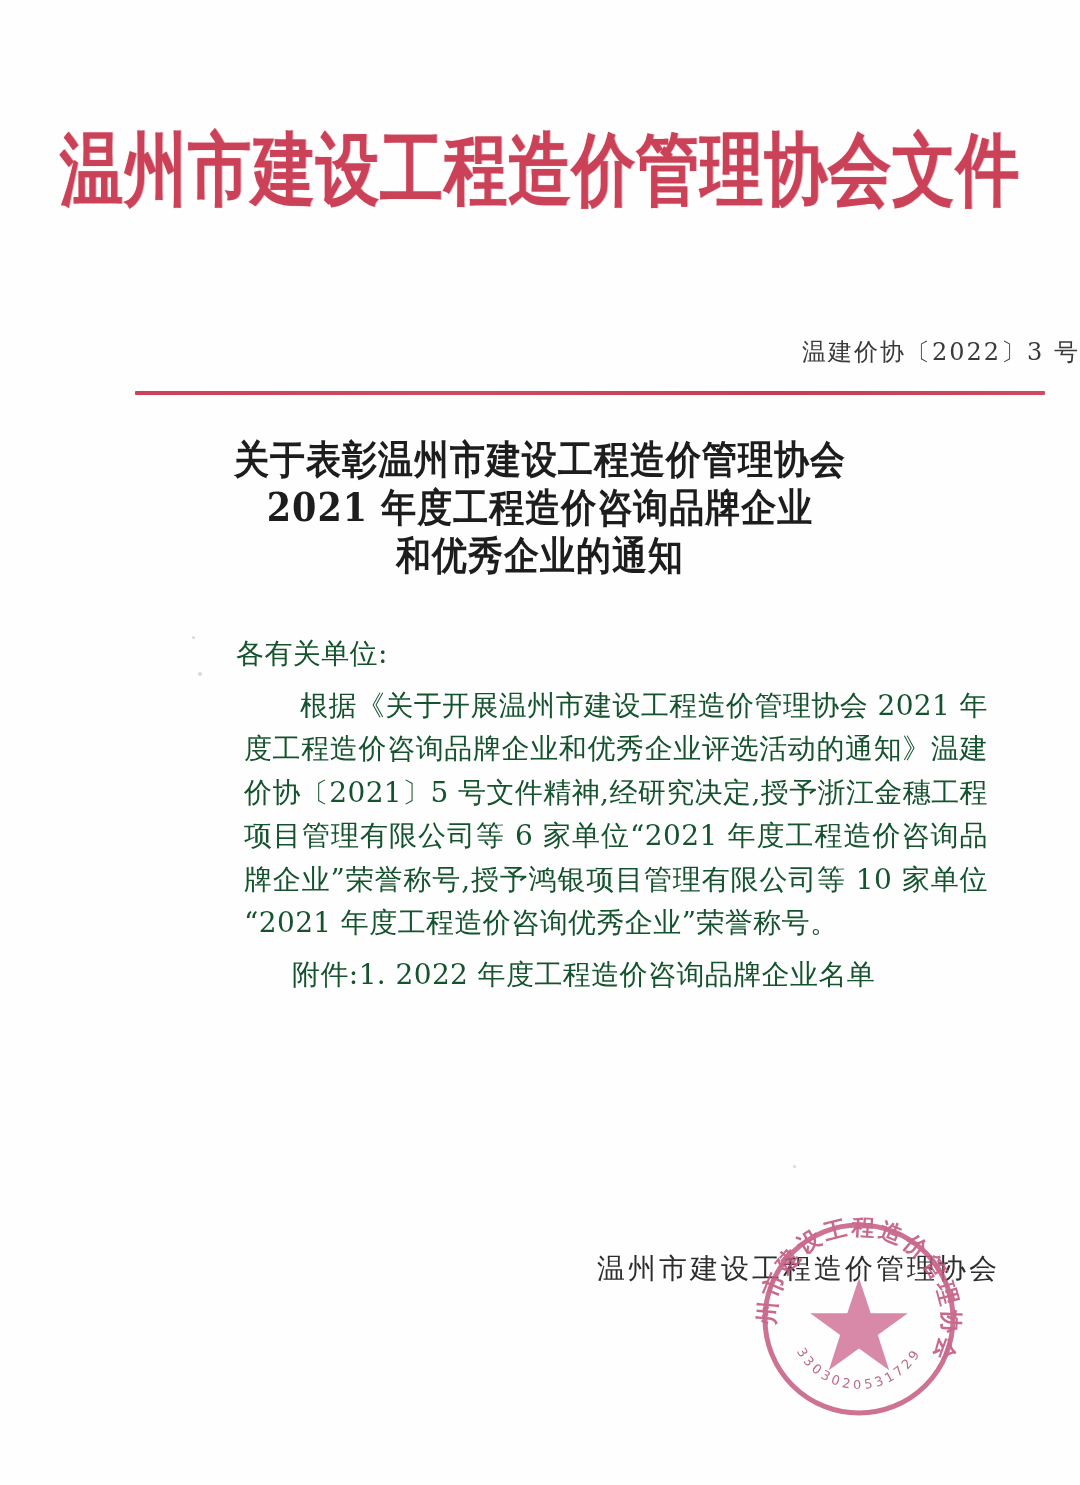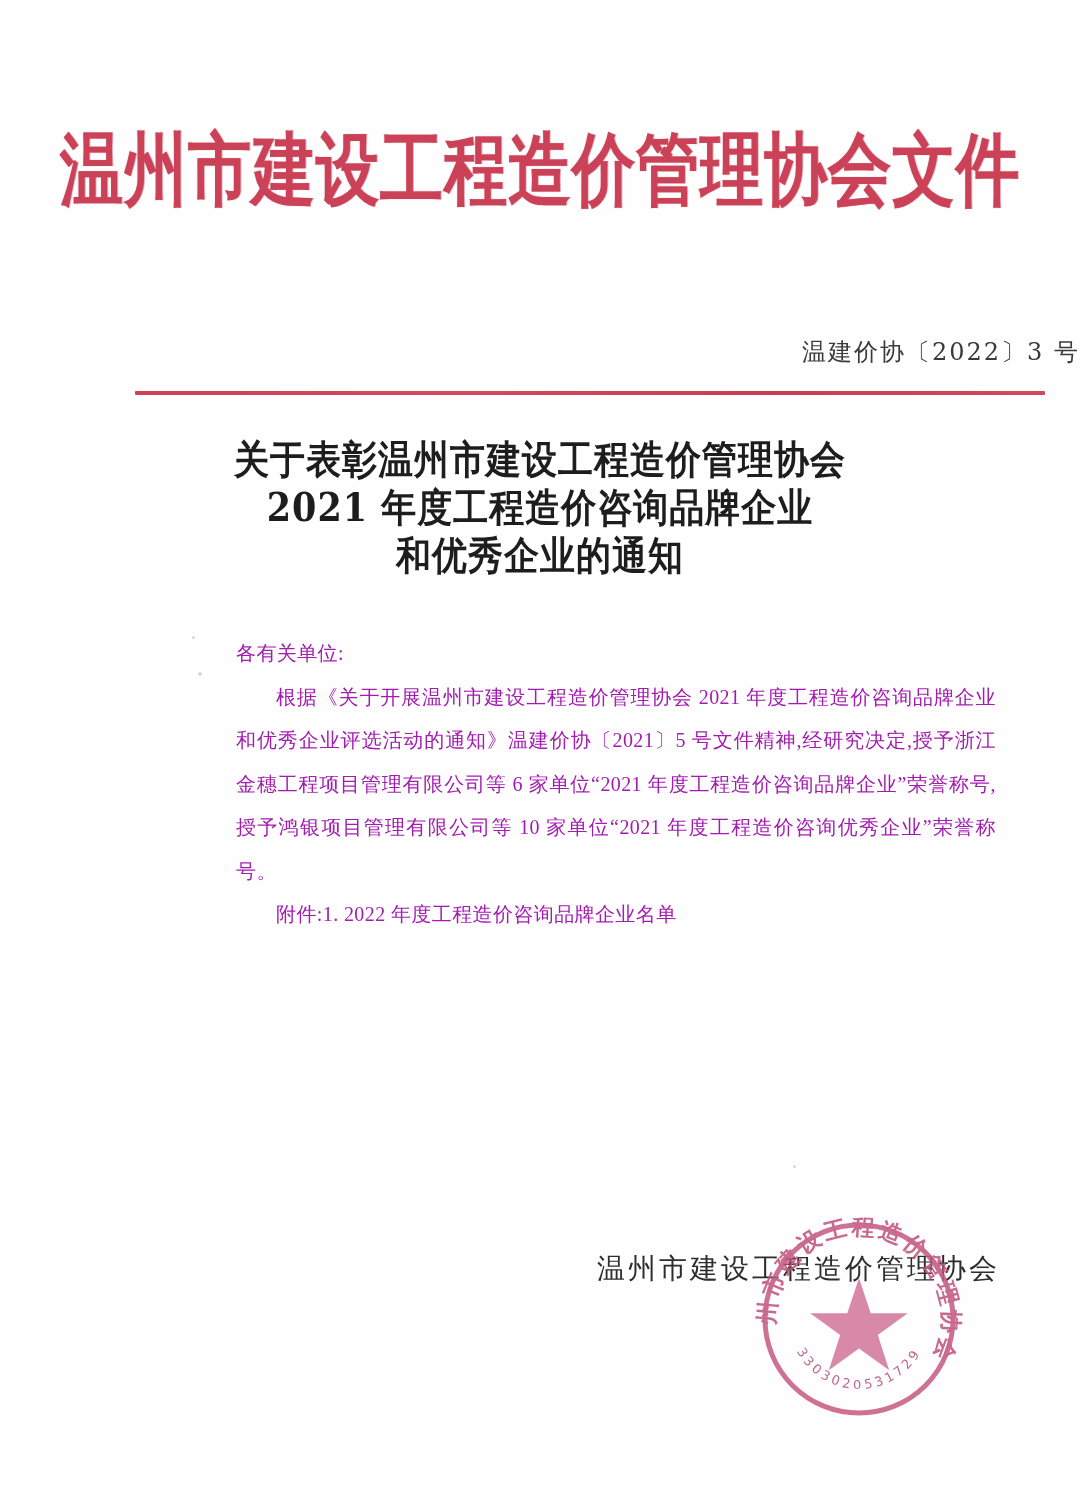--- a/index.html
+++ b/index.html
@@ -86,29 +86,28 @@
     transform: scaleY(1.12);
     transform-origin: center center;
   }
 
   
   .body-block {
     position: absolute;
     top: 632px;
     left: 236px;
     width: 760px;
-    font-size: 20px;
+    font-size: 28px;
     line-height: 43.5px;
-    color: #a21caf;
+    color: #14532d;
     letter-spacing: 0.4px;
-    font-family: Liberation Serif, serif;
   }
   .salutation { margin: 0 0 0 0; }
   .para {
-    margin: 0;
+    margin: 8px;
     text-indent: 2em;
     text-align: justify;
     text-justify: inter-ideograph;
   }
   .attach-line {
     margin: 0;
     text-indent: 2em;
     white-space: nowrap;
   }
   .attach-line.sub {

